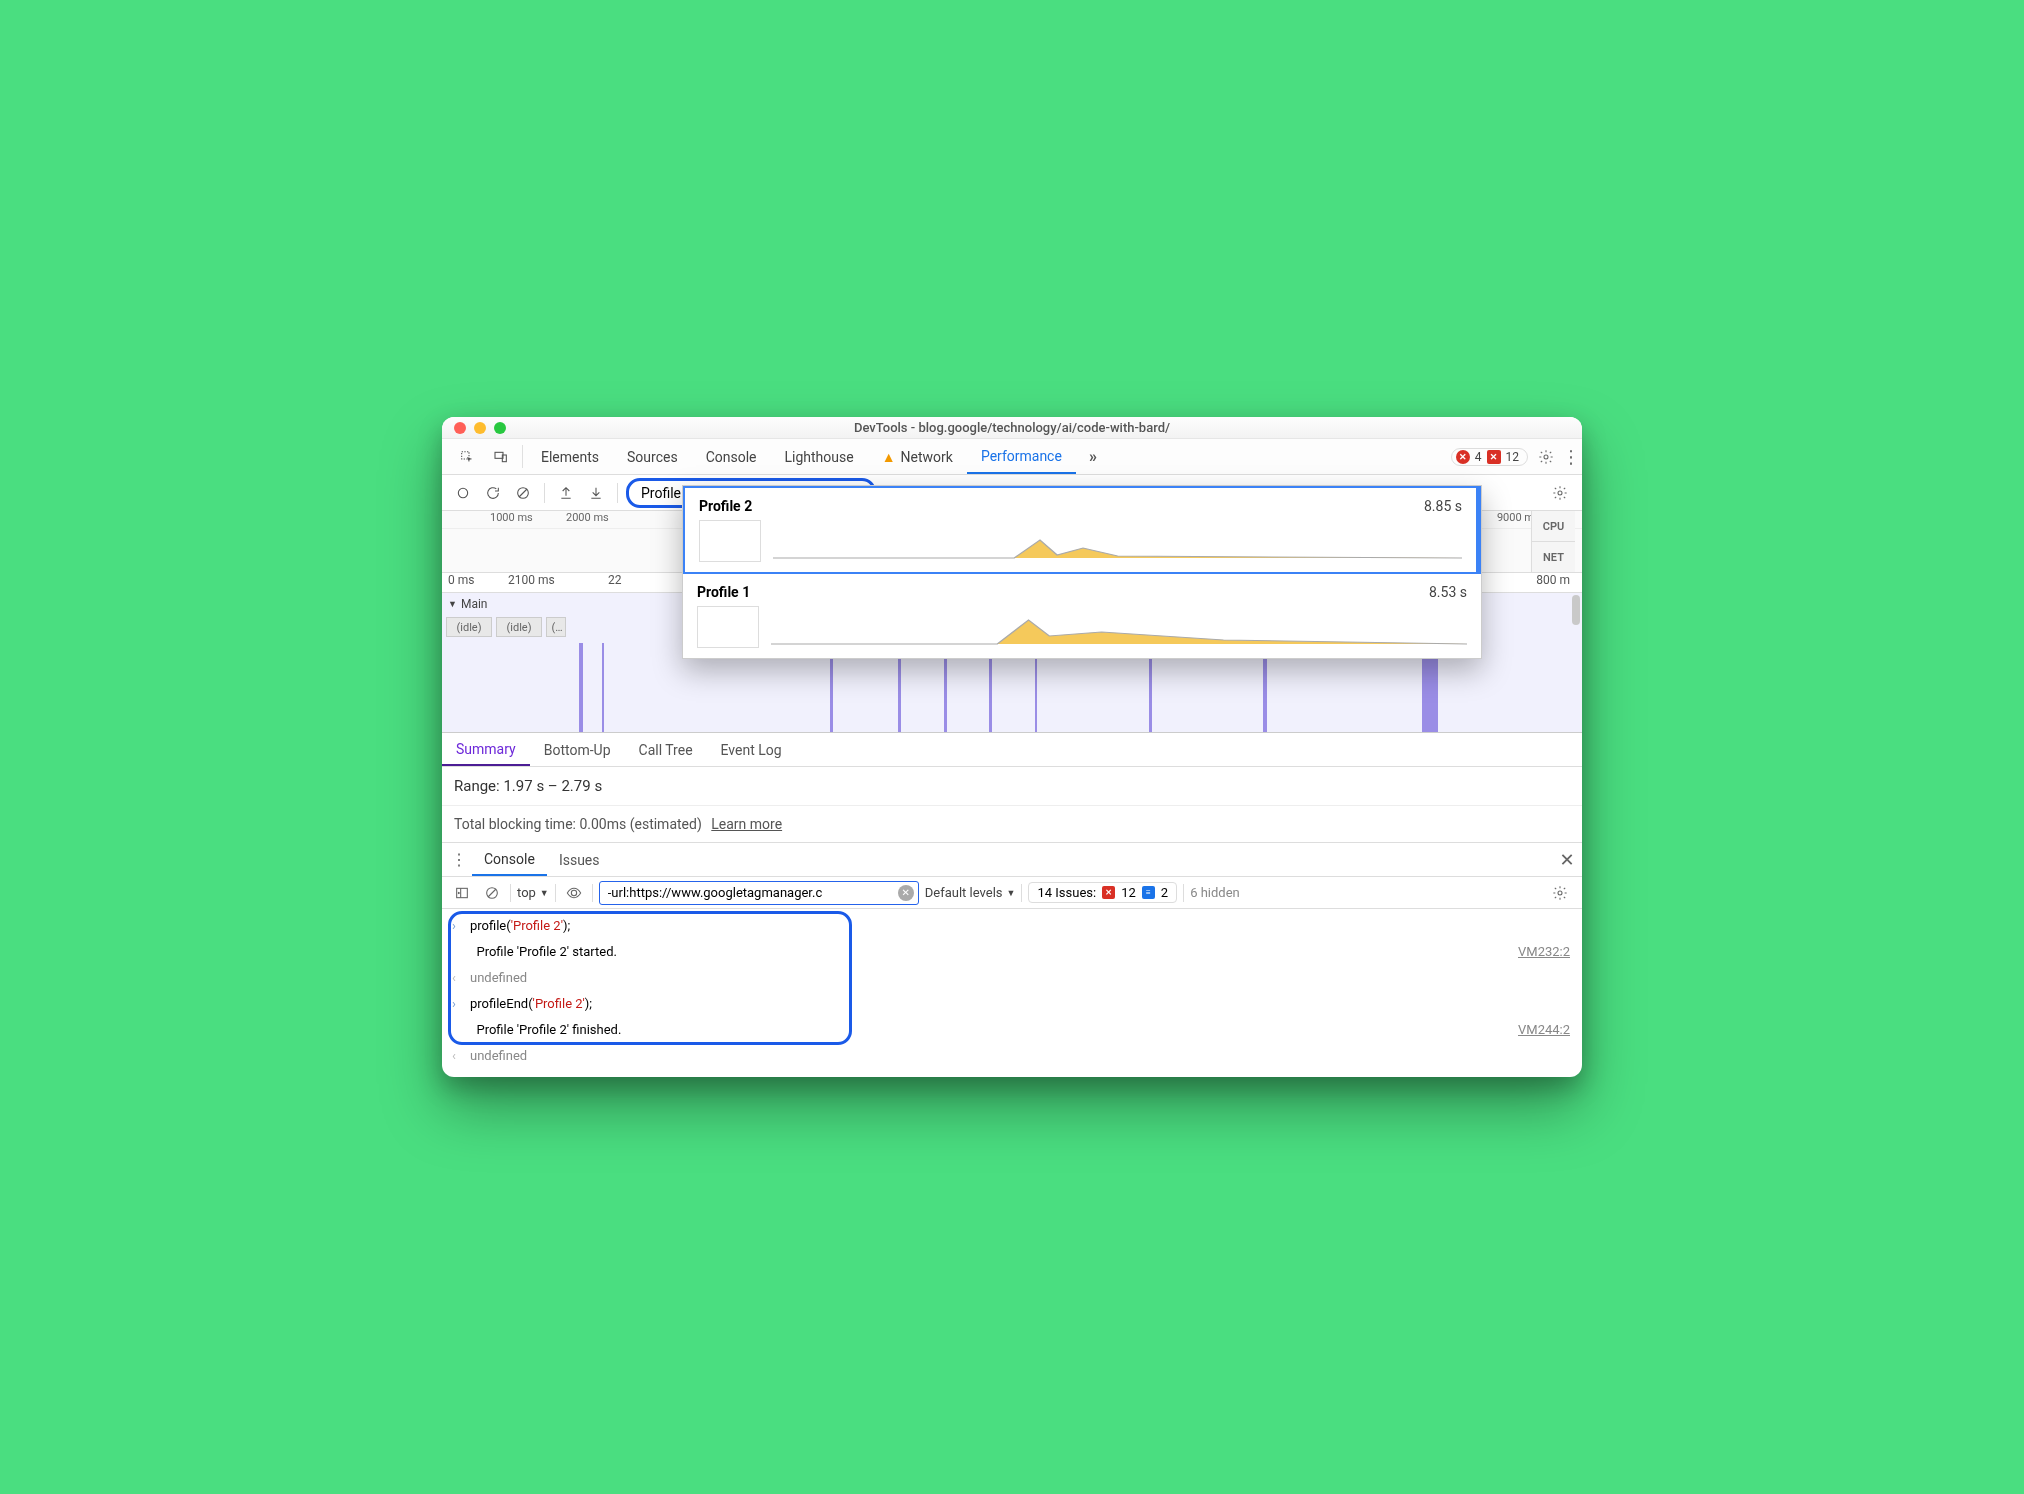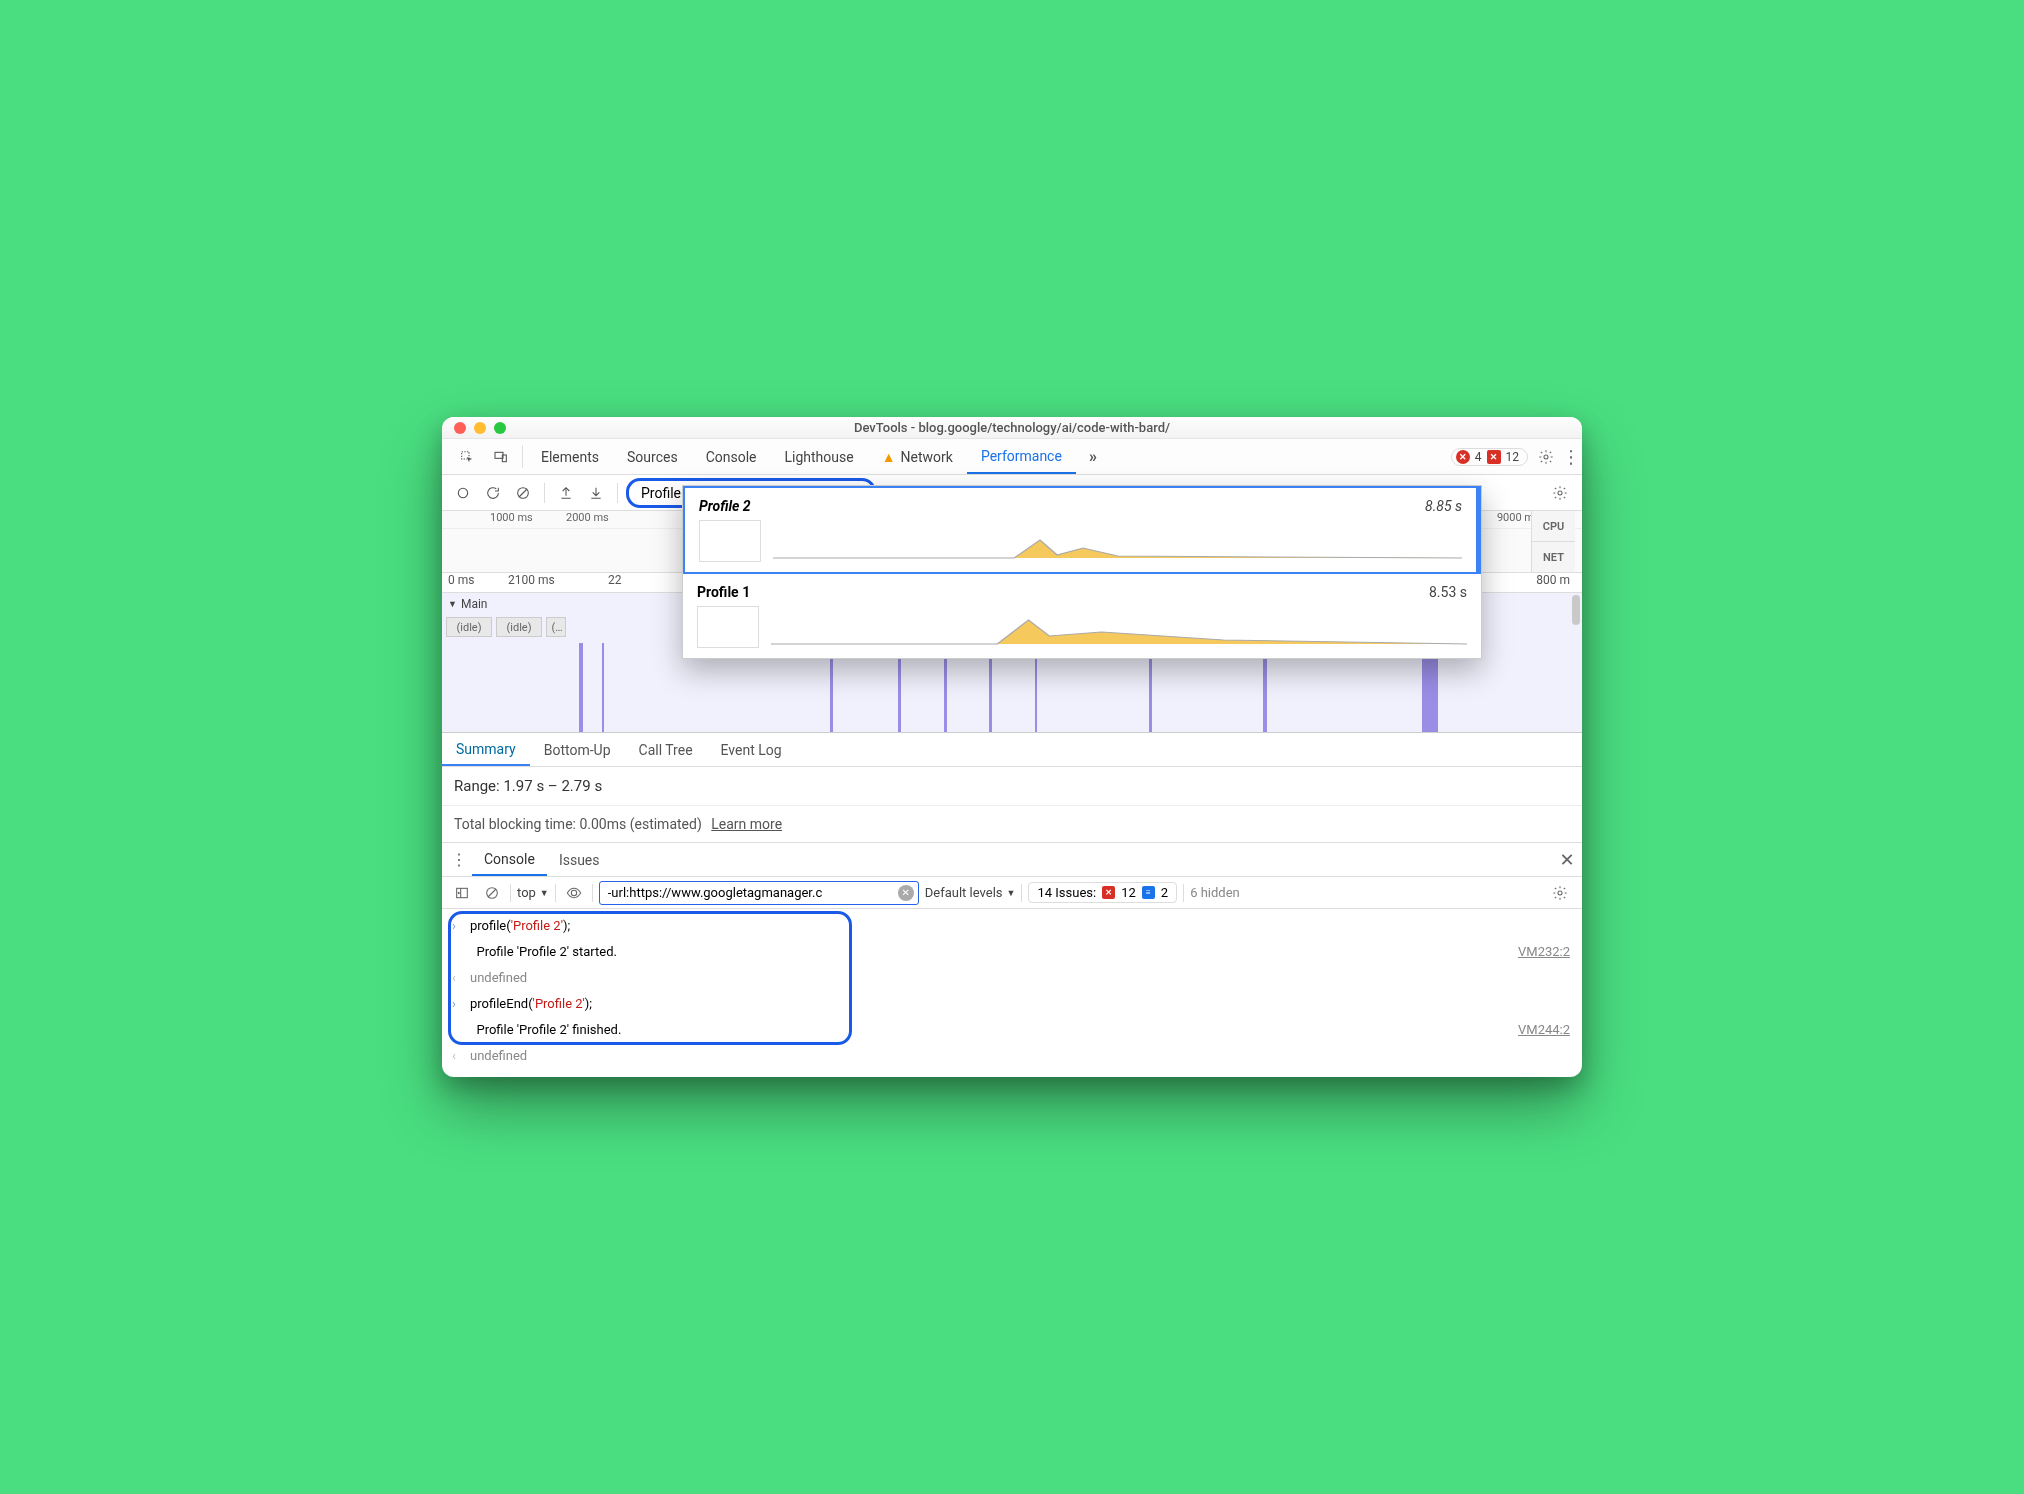--- a/index.html
+++ b/index.html
@@ -44,30 +44,30 @@
   .wf-ticks{height:20px;background:#fff;border-bottom:1px solid #ddd;display:flex;font-size:12px;color:#555;}
   .wf-ticks span{width:120px;padding-left:6px;}
   .main-row{position:absolute;top:24px;left:6px;font-size:12px;color:#444;display:flex;align-items:center;gap:4px;}
   .idle-blocks{position:absolute;top:44px;left:4px;right:4px;height:20px;display:flex;gap:4px;}
   .idle{background:#e8e8e8;border:1px solid #ccc;font-size:11px;color:#666;display:flex;align-items:center;justify-content:center;}
   .flame-strips{position:absolute;top:70px;left:0;right:0;bottom:0;}
   .vstrip{position:absolute;top:0;bottom:0;background:#9a8de6;}
 
   .profile-dropdown{position:absolute;left:240px;top:68px;width:800px;background:#fff;border:1px solid #ccc;box-shadow:0 12px 28px rgba(0,0,0,.28);z-index:20;}
   .prof-item{padding:10px 14px;display:flex;align-items:center;gap:12px;cursor:pointer;}
-  .prof-item.sel{border:2px solid #3b82f6;border-right:5px solid #3b82f6;font-style:italic;}
+  .prof-item.sel{border:2px solid #3b82f6;border-right:5px solid #3b82f6;}
   .prof-thumb{width:62px;height:42px;border:1px solid #ddd;background:#fff;}
   .prof-name{font-weight:700;font-size:14px;}
   .prof-dur{margin-left:auto;font-size:14px;color:#444;}
   .prof-wave{flex:1;height:40px;position:relative;}
   .prof-wave svg{width:100%;height:100%;}
 
   .summary-tabs{height:34px;border-bottom:1px solid #ddd;display:flex;align-items:stretch;}
   .summary-tabs .stab{padding:0 14px;display:flex;align-items:center;font-size:14px;color:#555;cursor:pointer;}
-  .summary-tabs .stab.active{border-bottom:2px solid #3b82f6;color:#0369a1;}
+  .summary-tabs .stab.active{border-bottom:2px solid #4c1d95;color:#6d28d9;}
   .range-line{padding:10px 12px;font-size:15px;color:#333;border-bottom:1px solid #eee;}
   .block-line{padding:10px 12px;font-size:14px;color:#555;border-bottom:1px solid #ddd;}
   .block-line .lm{text-decoration:underline;cursor:pointer;margin-left:6px;}
 
   .drawer-tabs{height:34px;border-bottom:1px solid #ddd;display:flex;align-items:stretch;padding-left:4px;}
   .drawer-tabs .dic{width:26px;display:flex;align-items:center;justify-content:center;color:#666;cursor:pointer;}
   .drawer-tabs .dtab{padding:0 12px;display:flex;align-items:center;font-size:14px;color:#555;cursor:pointer;}
   .drawer-tabs .dtab.active{border-bottom:2px solid #1a73e8;color:#333;}
   .drawer-tabs .filler{flex:1;}
   .drawer-tabs .close{width:30px;display:flex;align-items:center;justify-content:center;cursor:pointer;color:#666;font-size:18px;}

